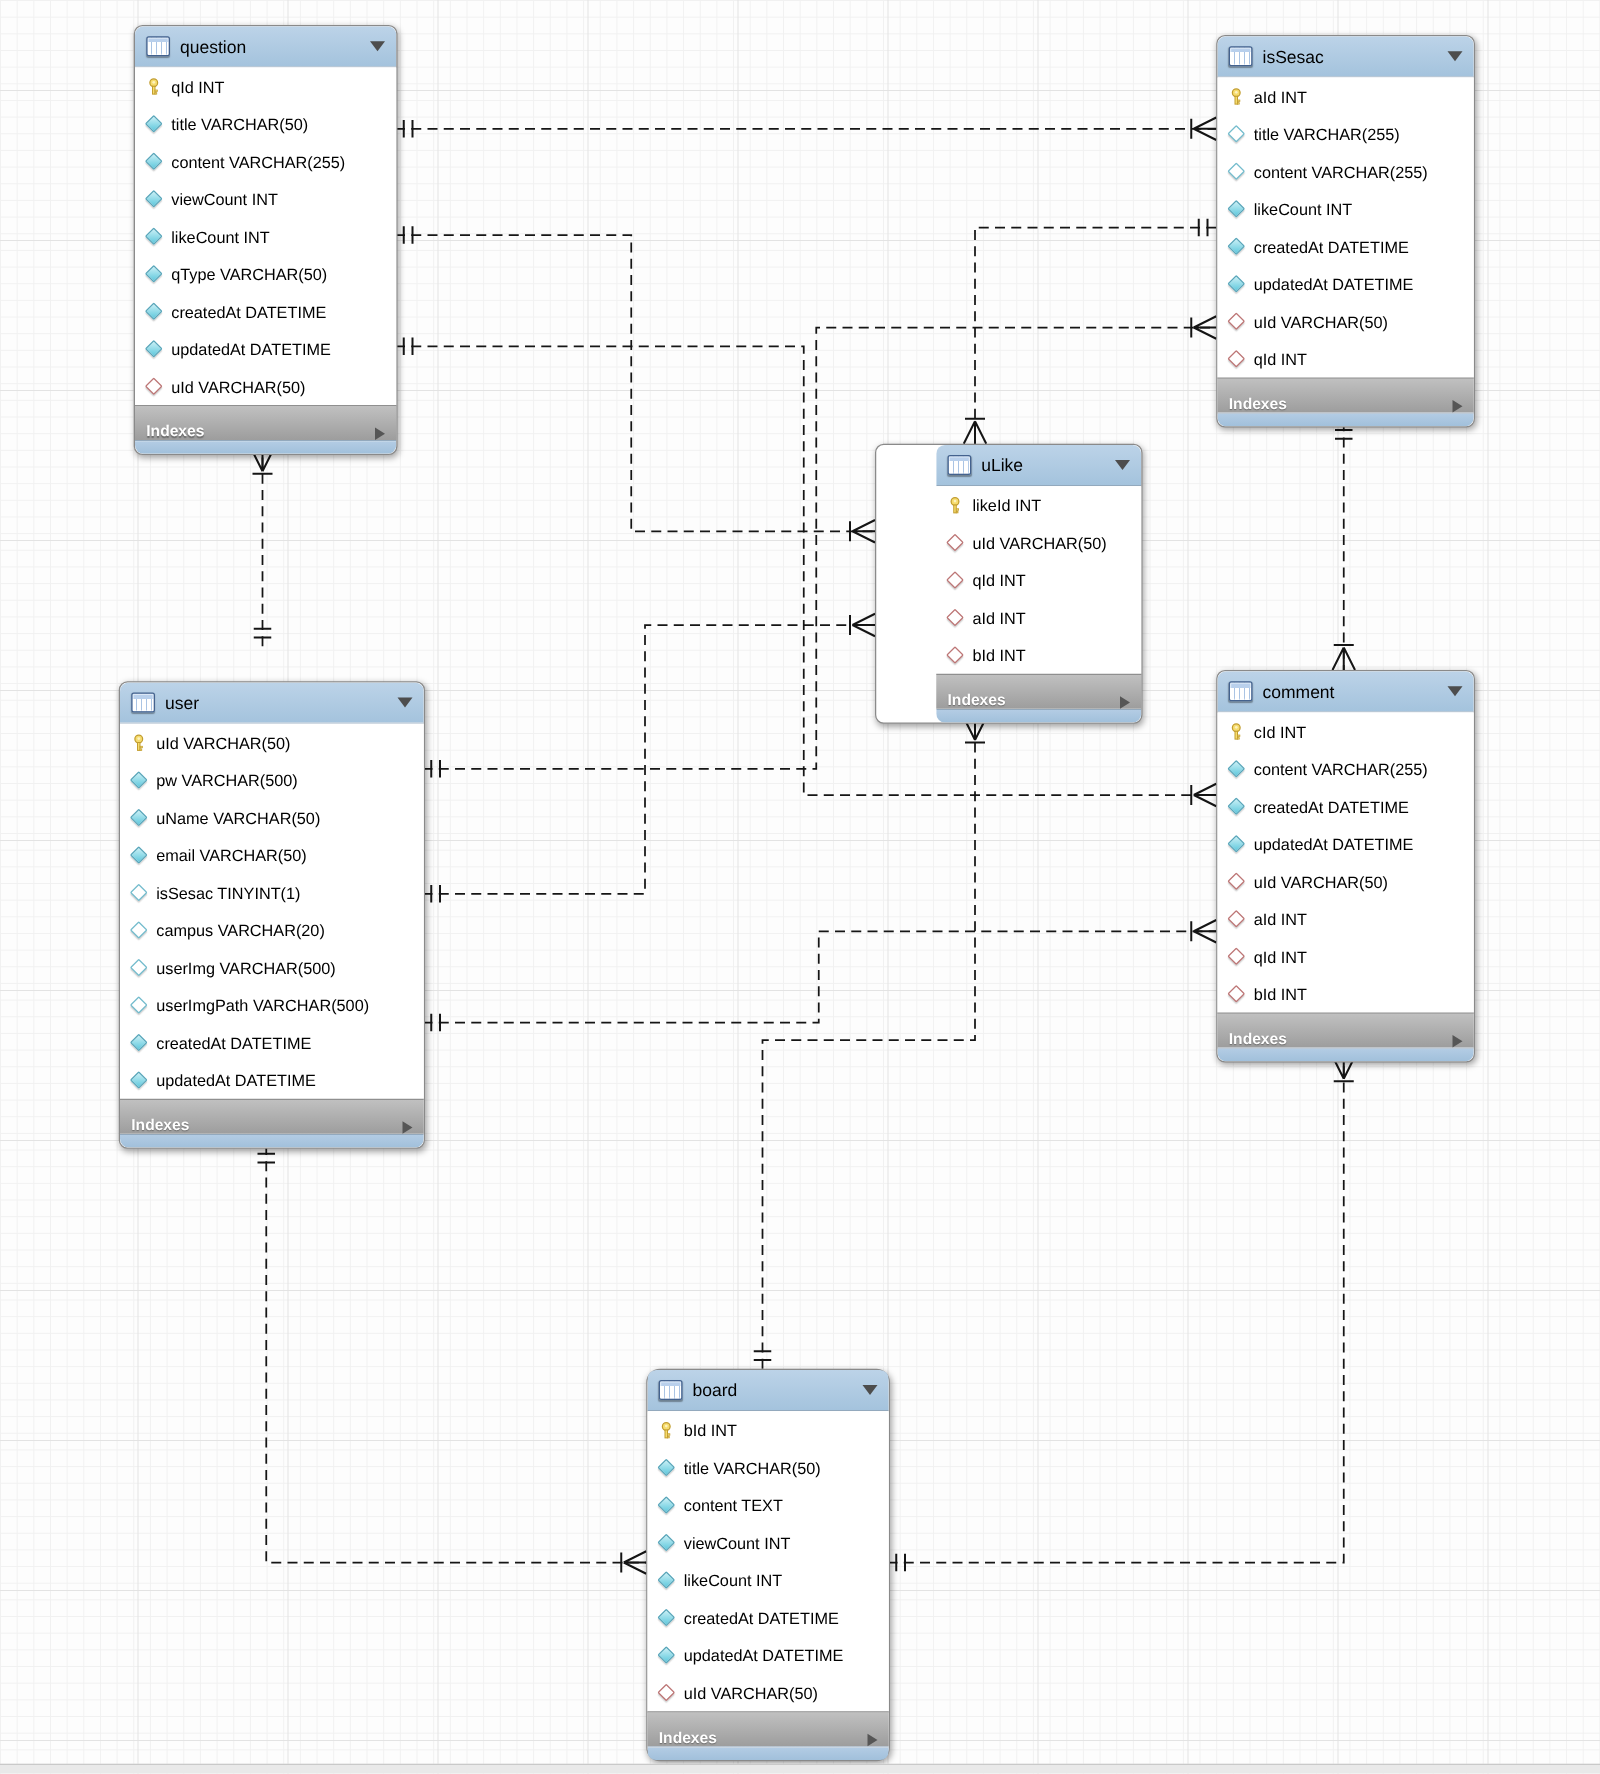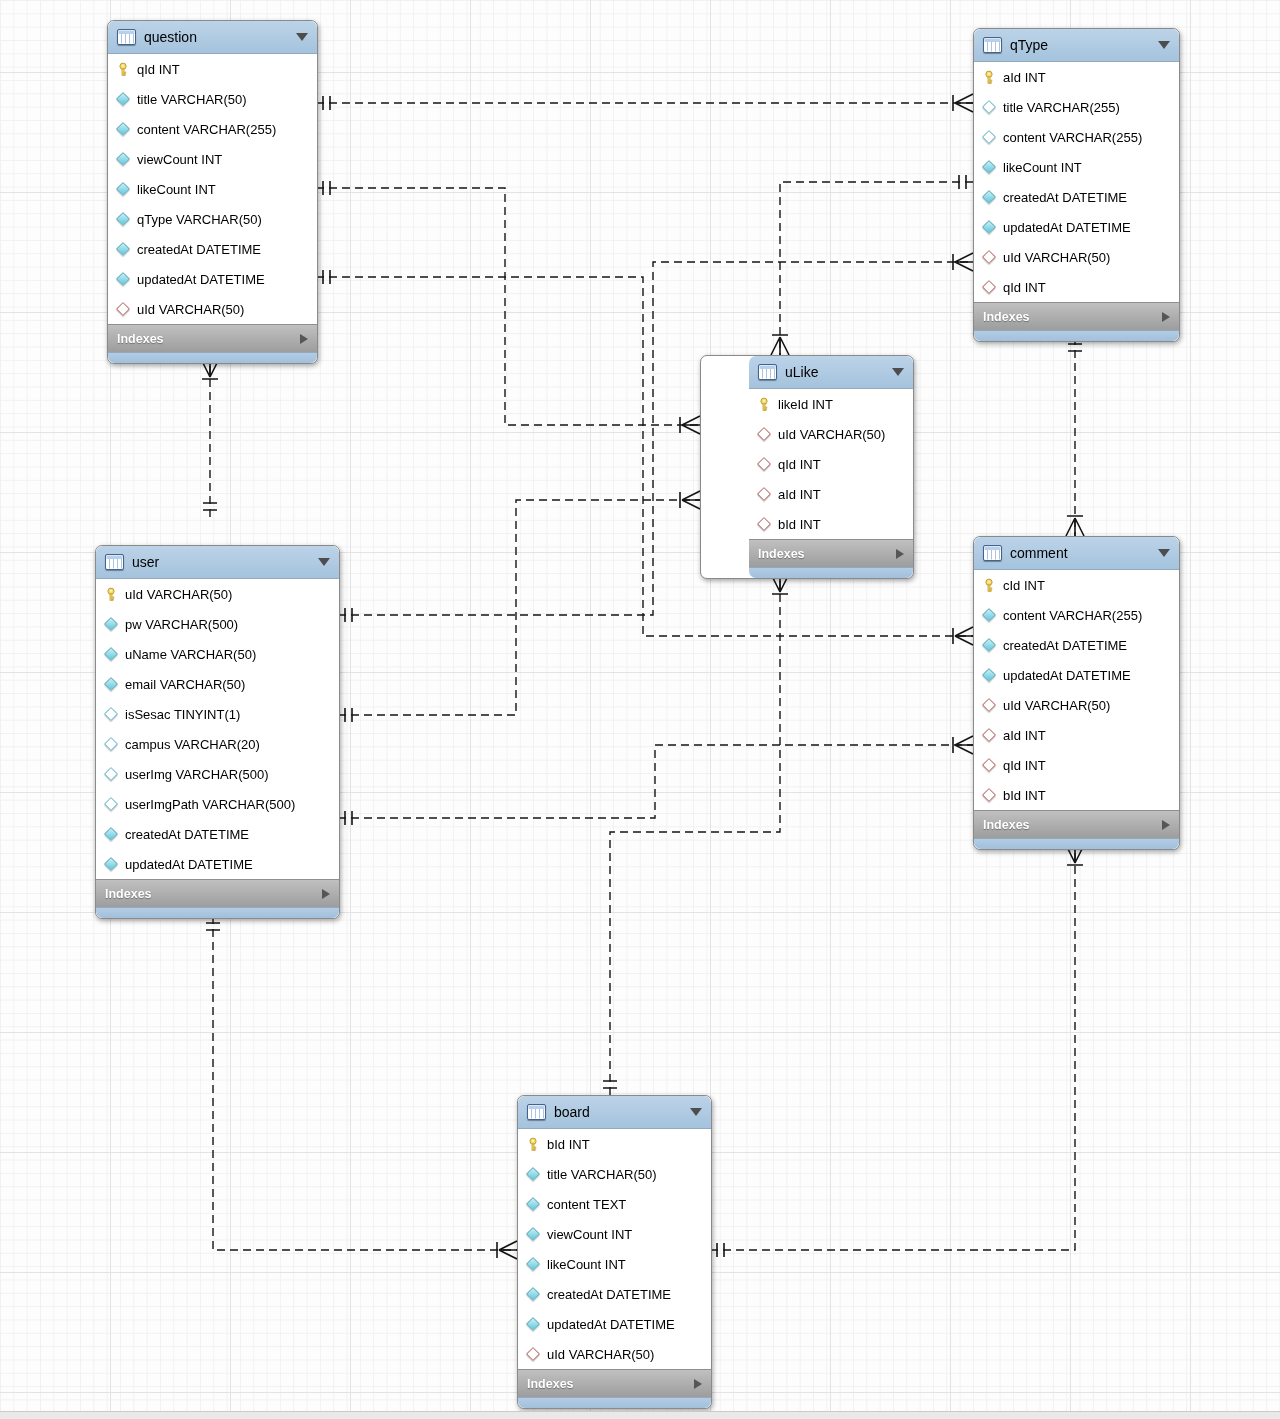--- a/index.html
+++ b/index.html
@@ -36,21 +36,21 @@
     box-shadow:0 1px 1px rgba(0,0,0,.35), inset 0 0 0 1px rgba(255,255,255,.5);
   }
   .rows{background:#fff;}
   .row{height:30px;display:flex;align-items:center;gap:8px;padding:0 8px;}
   .ic{width:13px;flex:0 0 13px;display:flex;align-items:center;justify-content:center;}
   .dia{width:8px;height:8px;transform:rotate(45deg);border-radius:1px;box-shadow:1px 1px 1px rgba(0,0,0,.18);}
   .dia.filled{background:linear-gradient(135deg,#c9f0f6,#5fc8dc);border:1px solid #58a6ba;}
   .dia.hollow{background:#fff;border:1px solid #74bccd;}
   .dia.fk{background:#fff;border:1px solid #bd7676;}
   .ft{
-    height:27px;display:flex;align-items:center;padding:0 9px;
+    height:27px;display:flex;align-items:flex-end;padding:0 9px;
     background:linear-gradient(#c0c0c0,#9d9d9d);border-top:1px solid #8f8f8f;
     color:#fff;font-weight:bold;font-size:12.5px;text-shadow:0 1px 1px rgba(0,0,0,.35);
   }
   .strip{height:10px;background:linear-gradient(#b3cce4,#a1c0db);border-top:1px solid #93a9bd;border-radius:0 0 7px 7px;}
   #rel-layer{position:absolute;left:0;top:0;z-index:0;}
   .erd-table{z-index:2;}
   #hscroll{
     position:absolute;left:0;bottom:0;width:1280px;height:7px;
     background:#e9e9e9;border-top:1px solid #c9c9c9;z-index:3;
   }
@@ -180,21 +180,21 @@
         </div>
         <div class="ft">
           <span>Indexes</span>
           <span class="tri-right"></span>
         </div>
         <div class="strip"></div>
       </div>
       <div class="erd-table" style="left: 973px; top: 28px; width: 205px;">
         <div class="hd">
           <span class="tico"></span>
-          <span>qType</span>
+          <span>isSesac</span>
           <span class="tri-down"></span>
         </div>
         <div class="rows">
           <div class="row">
             <span class="ic">
               <svg width="12" height="15" viewBox="0 0 12 15">
                 <circle cx="6" cy="4.2" r="3.1" fill="#f6dc6e" stroke="#c29d2f"></circle>
                 <circle cx="6" cy="3.8" r="1.1" fill="#fcf2c0" stroke="none"></circle>
                 <rect x="5" y="7" width="2" height="6.3" fill="#f6dc6e" stroke="#c29d2f" stroke-width="0.8"></rect>
                 <rect x="7" y="10" width="1.9" height="1.2" fill="#f6dc6e" stroke="#c29d2f" stroke-width="0.6"></rect>
@@ -443,21 +443,21 @@
             </span>
             <span>bId INT</span>
           </div>
         </div>
         <div class="ft">
           <span>Indexes</span>
           <span class="tri-right"></span>
         </div>
         <div class="strip"></div>
       </div>
-      <div class="erd-table" style="left: 517px; top: 1095px; width: 193px;">
+      <div class="erd-table" style="left: 517px; top: 1095px; width: 193px; border-radius: 11px;">
         <div class="hd">
           <span class="tico"></span>
           <span>board</span>
           <span class="tri-down"></span>
         </div>
         <div class="rows">
           <div class="row">
             <span class="ic">
               <svg width="12" height="15" viewBox="0 0 12 15">
                 <circle cx="6" cy="4.2" r="3.1" fill="#f6dc6e" stroke="#c29d2f"></circle>

